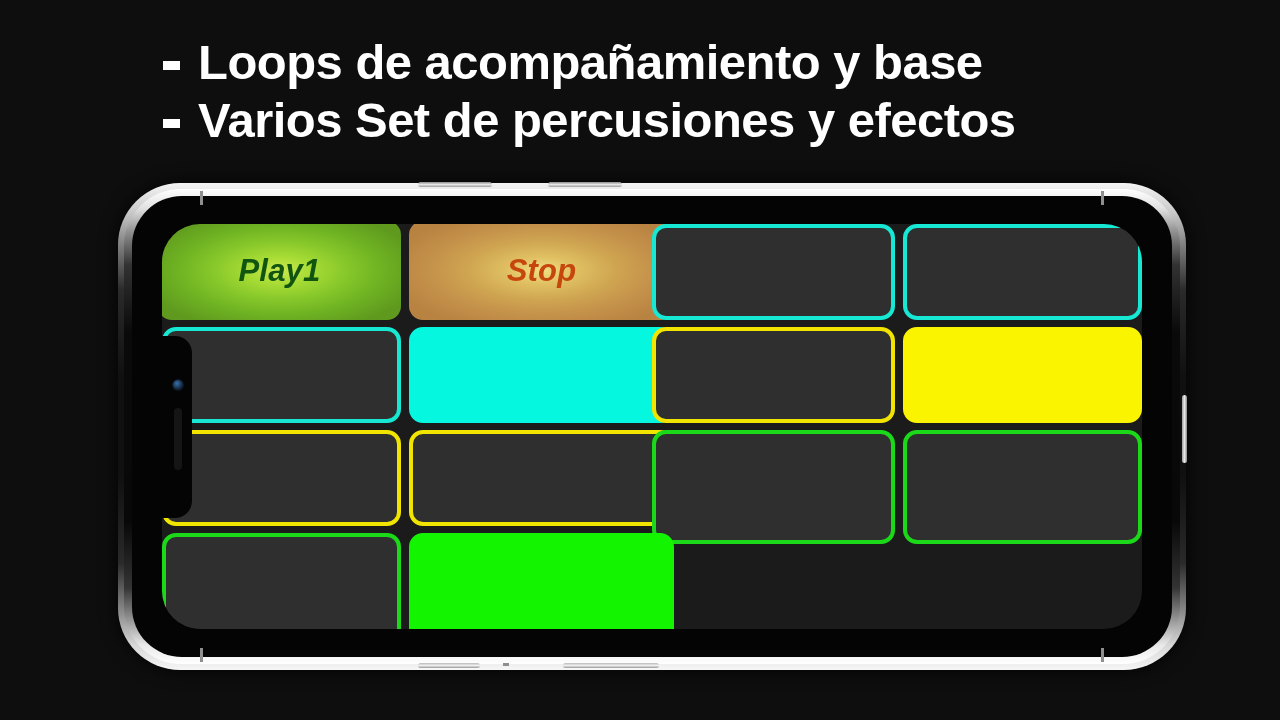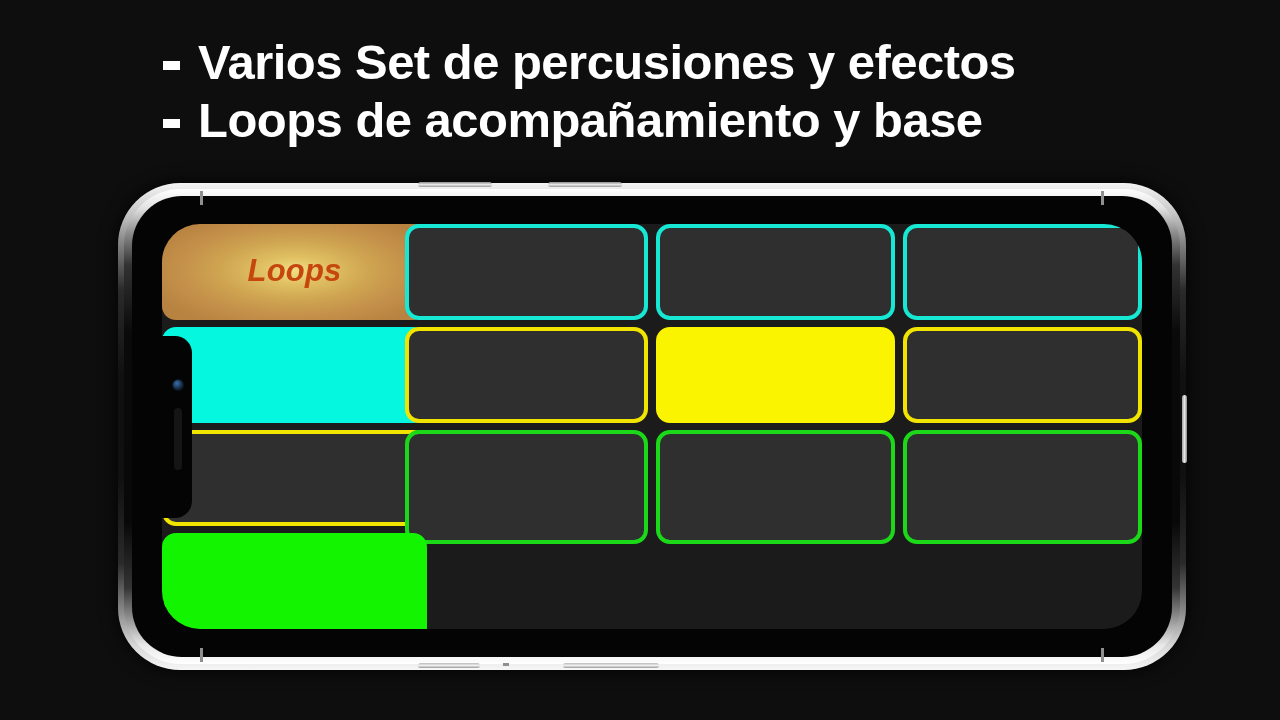--- a/index.html
+++ b/index.html
@@ -273,25 +273,25 @@
   .cell.col1 .pad { left: -4px; }
 </style>
 </head>
 <body>
 
 <div class="page">
 
   <div class="headline">
     <div class="headline-line">
       <span class="bullet-dash"></span>
-      <span class="headline-text">Varios Set de percusiones y efectos</span>
+      <span class="headline-text">Loops de acompañamiento y base</span>
     </div>
     <div class="headline-line">
       <span class="bullet-dash"></span>
-      <span class="headline-text">Loops de acompañamiento y base</span>
+      <span class="headline-text">Varios Set de percusiones y efectos</span>
     </div>
   </div>
 
   <div class="phone">
     <div class="phone-frame-outer"></div>
     <div class="phone-frame-mid"></div>
 
     <div class="vol-button-a"></div>
     <div class="vol-button-b"></div>
     <div class="side-button"></div>
@@ -301,22 +301,25 @@
     <div class="tick-br"></div>
     <div class="bottom-port"></div>
     <div class="bottom-port b2"></div>
     <div class="bottom-dot"></div>
 
     <div class="phone-bezel">
       <div class="screen">
 
         <div class="grid">
 
+          <div class="cell row1 col1">
+            <div class="ctrl-btn play">Play1</div>
+          </div>
           <div class="cell row1 col4">
-            <div class="ctrl-btn stop">Loops</div>
+            <div class="ctrl-btn stop">Stop</div>
           </div>
 
           <div class="cell row2 col1">
             <div class="pad cyan"></div>
           </div>
           <div class="cell row2 col2">
             <div class="pad cyan"></div>
           </div>
           <div class="cell row2 col3">
             <div class="pad cyan"></div>

